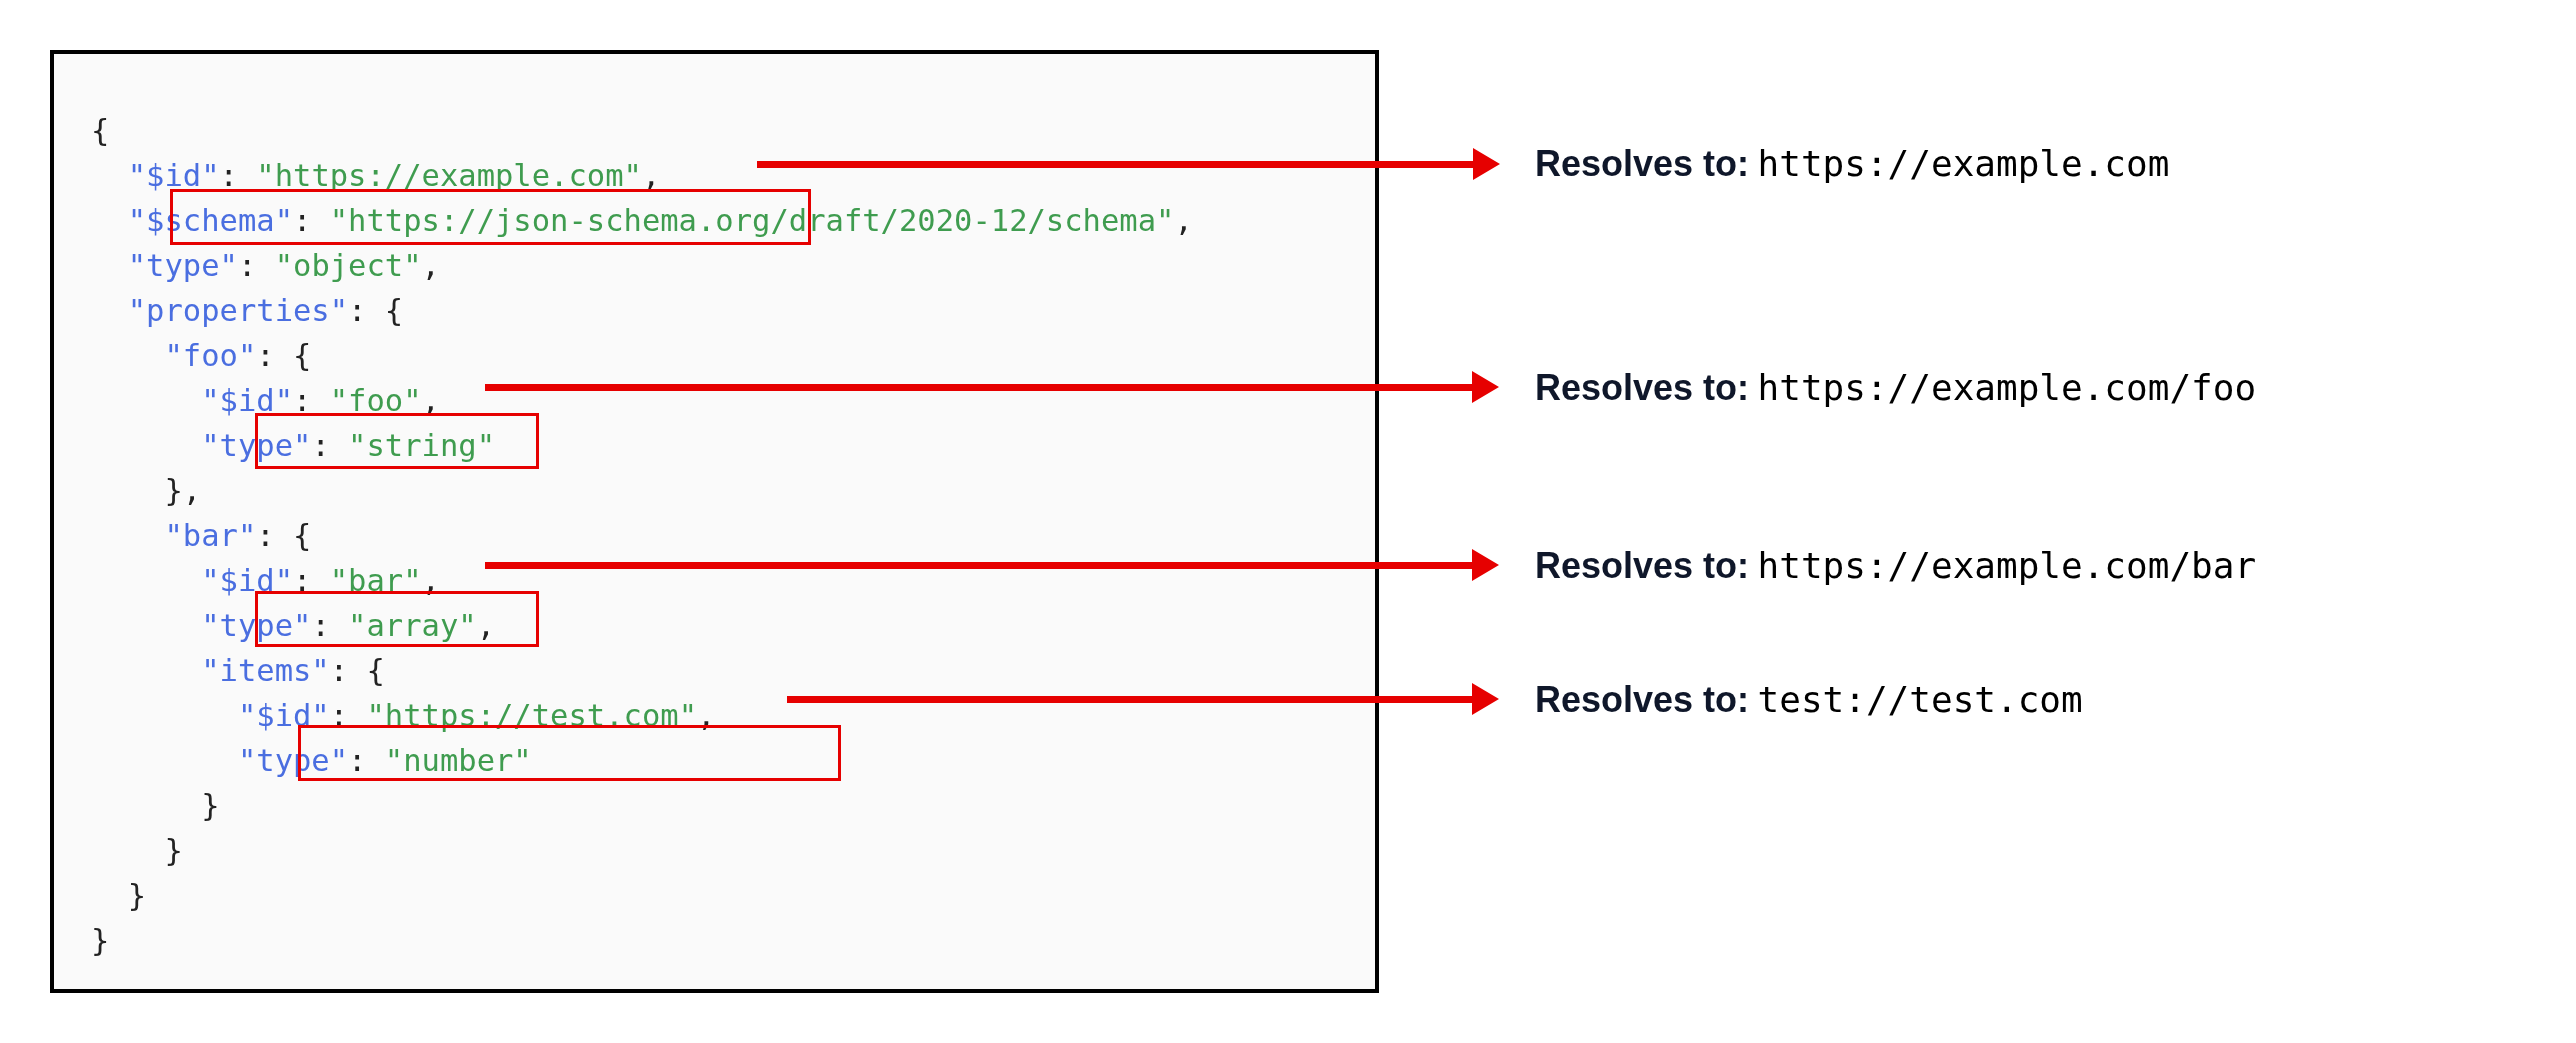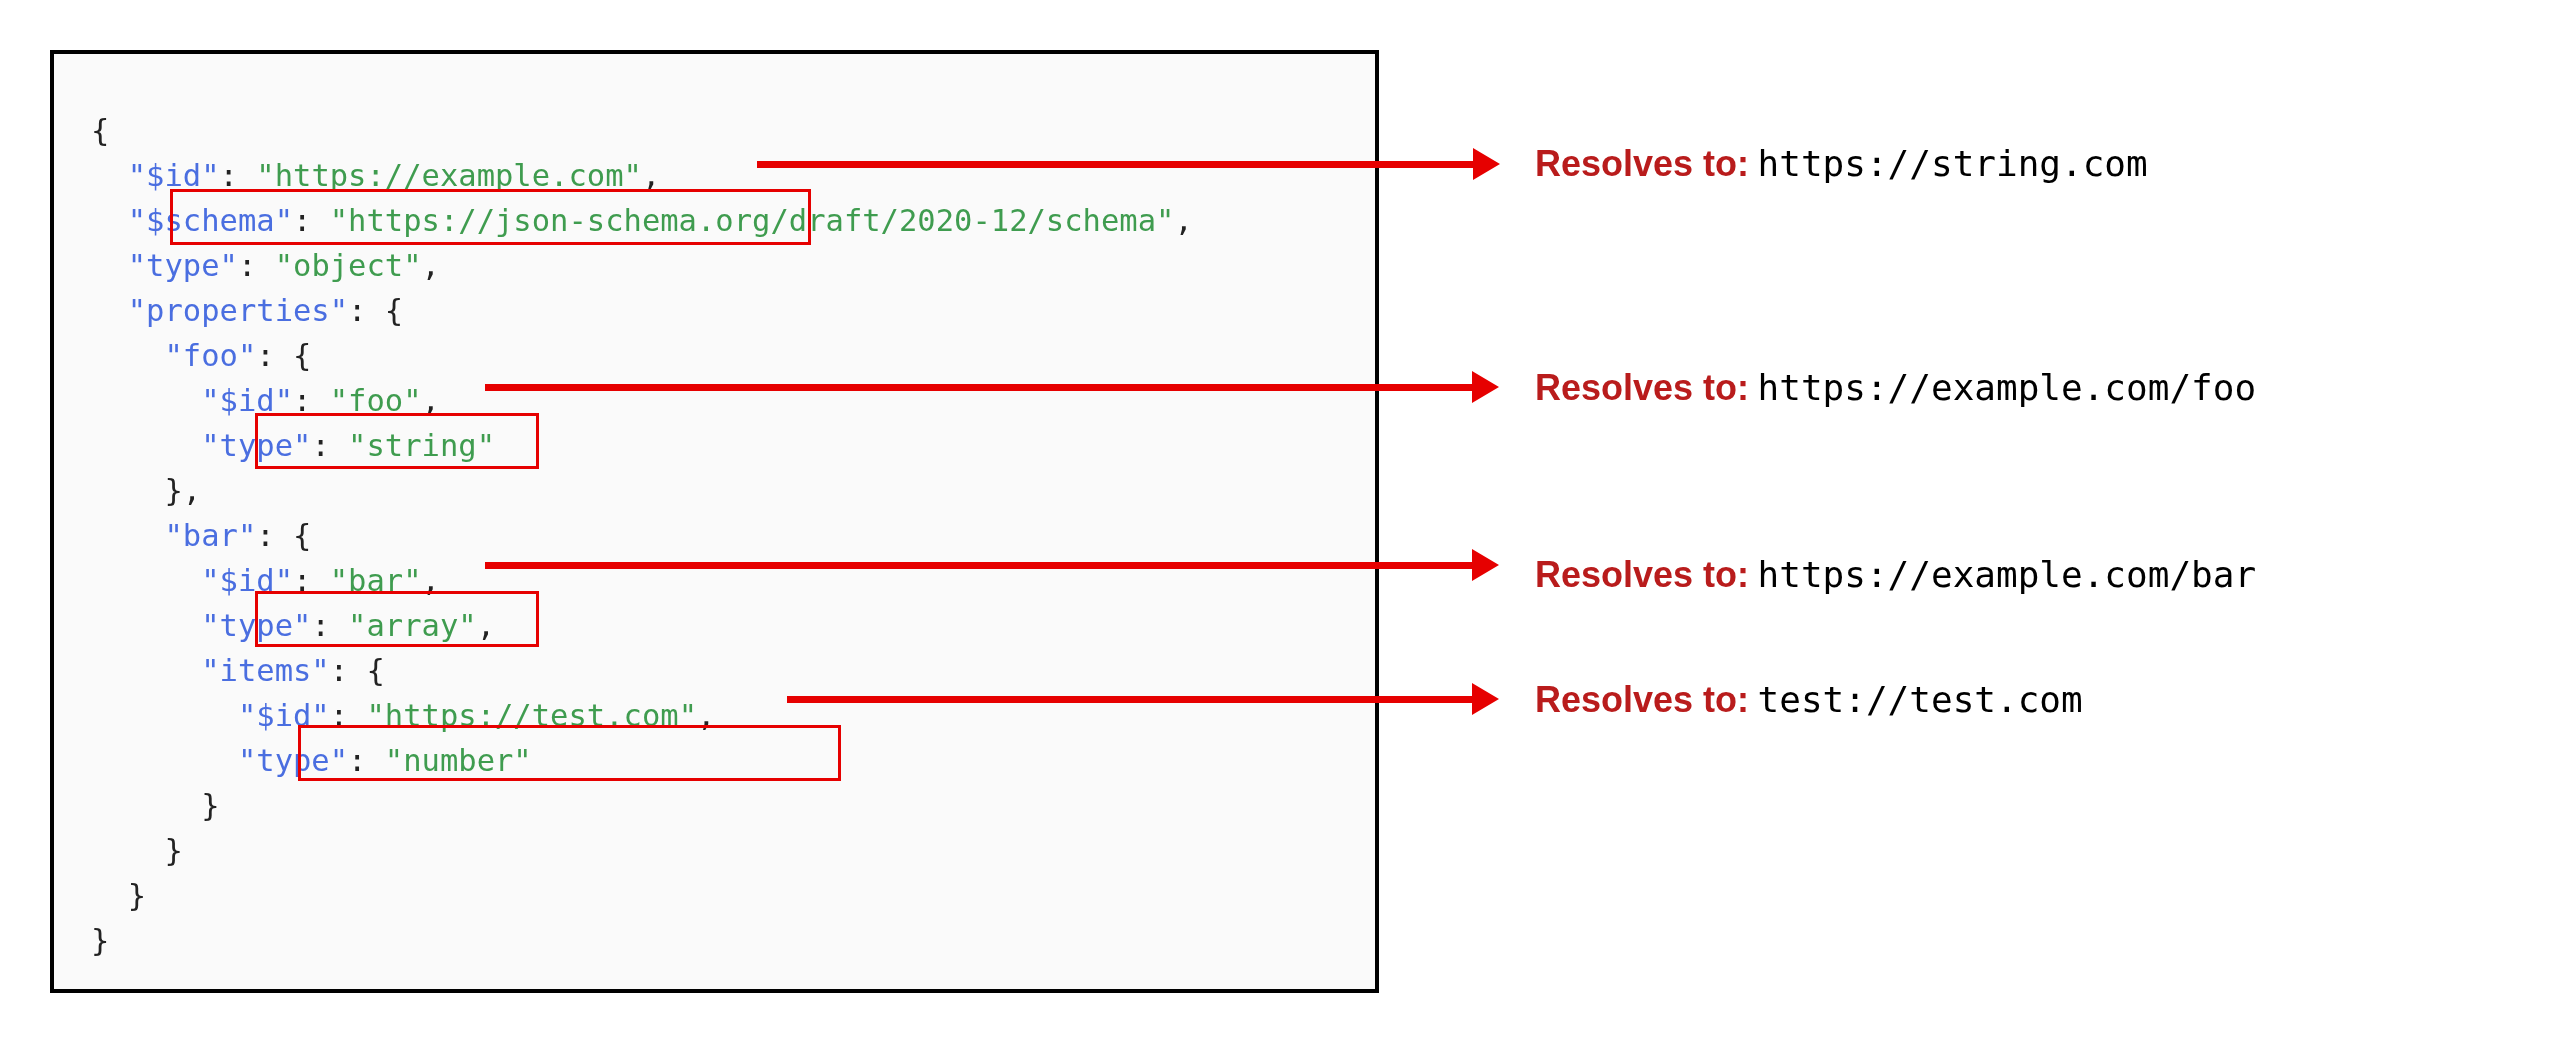--- a/index.html
+++ b/index.html
@@ -83,21 +83,21 @@
   
   .annotation {
     position: absolute;
     white-space: nowrap;
     line-height: 1;
   }
   .annotation .ann-label {
     font-family: "Liberation Sans", sans-serif;
     font-weight: bold;
     font-size: 36px;
-    color: #b91c1c;
+    color: #0f172a;
   }
   .annotation .ann-url {
     font-family: "DejaVu Sans Mono", "Liberation Mono", monospace;
     font-size: 36px;
     color: #000000;
     margin-left: 8.5px;
   }
 </style>
 </head>
 <body>
@@ -125,18 +125,18 @@
       <div class="shaft" style="width: 988px;"></div>
       <div class="head" style="left: 987px;"></div>
     </div>
     <div class="arrow" style="left: 787px; top: 699px; width: 711px;">
       <div class="shaft" style="width: 686px;"></div>
       <div class="head" style="left: 685px;"></div>
     </div>
   </div>
 
 <div id="annotation-layer">
-    <div class="annotation" style="left: 1535px; top: 146px;"><span class="ann-label">Resolves to:</span><span class="ann-url">https://string.com</span></div>
+    <div class="annotation" style="left: 1535px; top: 146px;"><span class="ann-label">Resolves to:</span><span class="ann-url">https://example.com</span></div>
     <div class="annotation" style="left: 1535px; top: 370px;"><span class="ann-label">Resolves to:</span><span class="ann-url">https://example.com/foo</span></div>
-    <div class="annotation" style="left: 1535px; top: 548px; margin-top: 9px;"><span class="ann-label">Resolves to:</span><span class="ann-url">https://example.com/bar</span></div>
+    <div class="annotation" style="left: 1535px; top: 548px;"><span class="ann-label">Resolves to:</span><span class="ann-url">https://example.com/bar</span></div>
     <div class="annotation" style="left: 1535px; top: 682px;"><span class="ann-label">Resolves to:</span><span class="ann-url">test://test.com</span></div>
   </div>
 
 
 </body></html>

